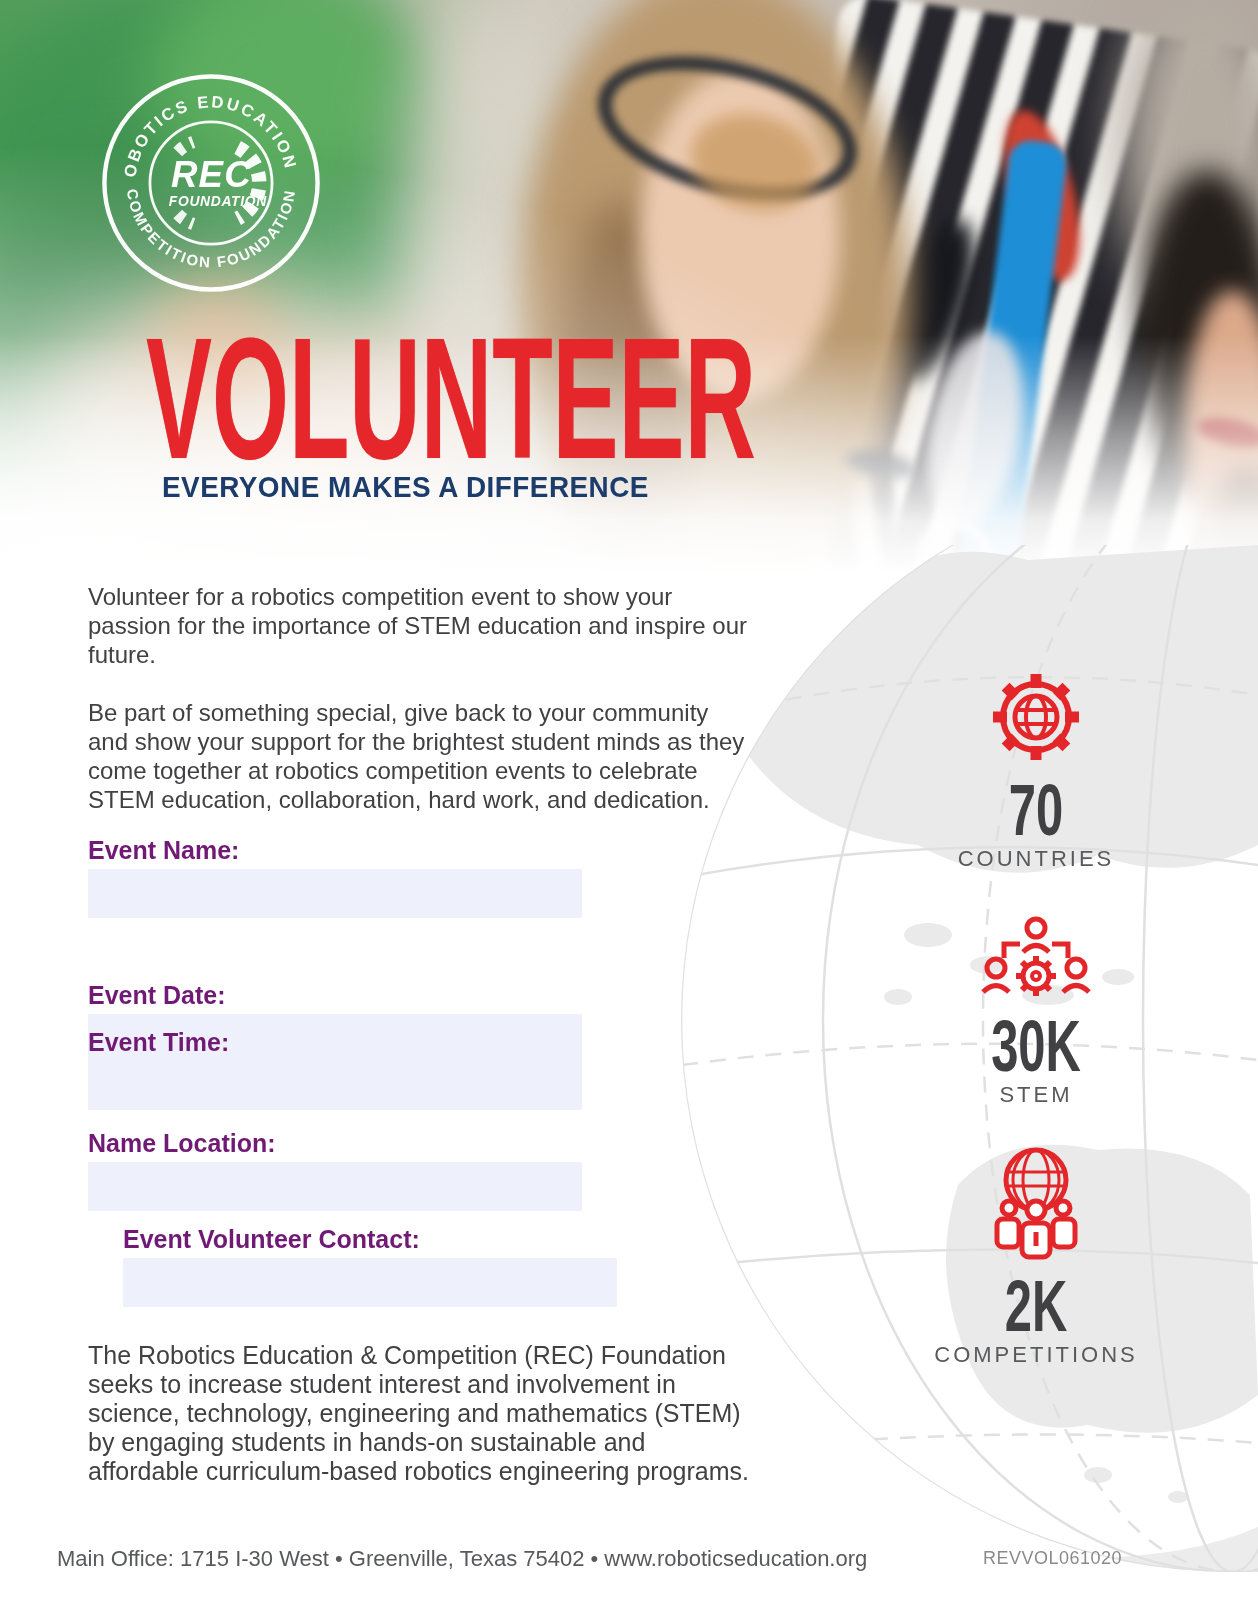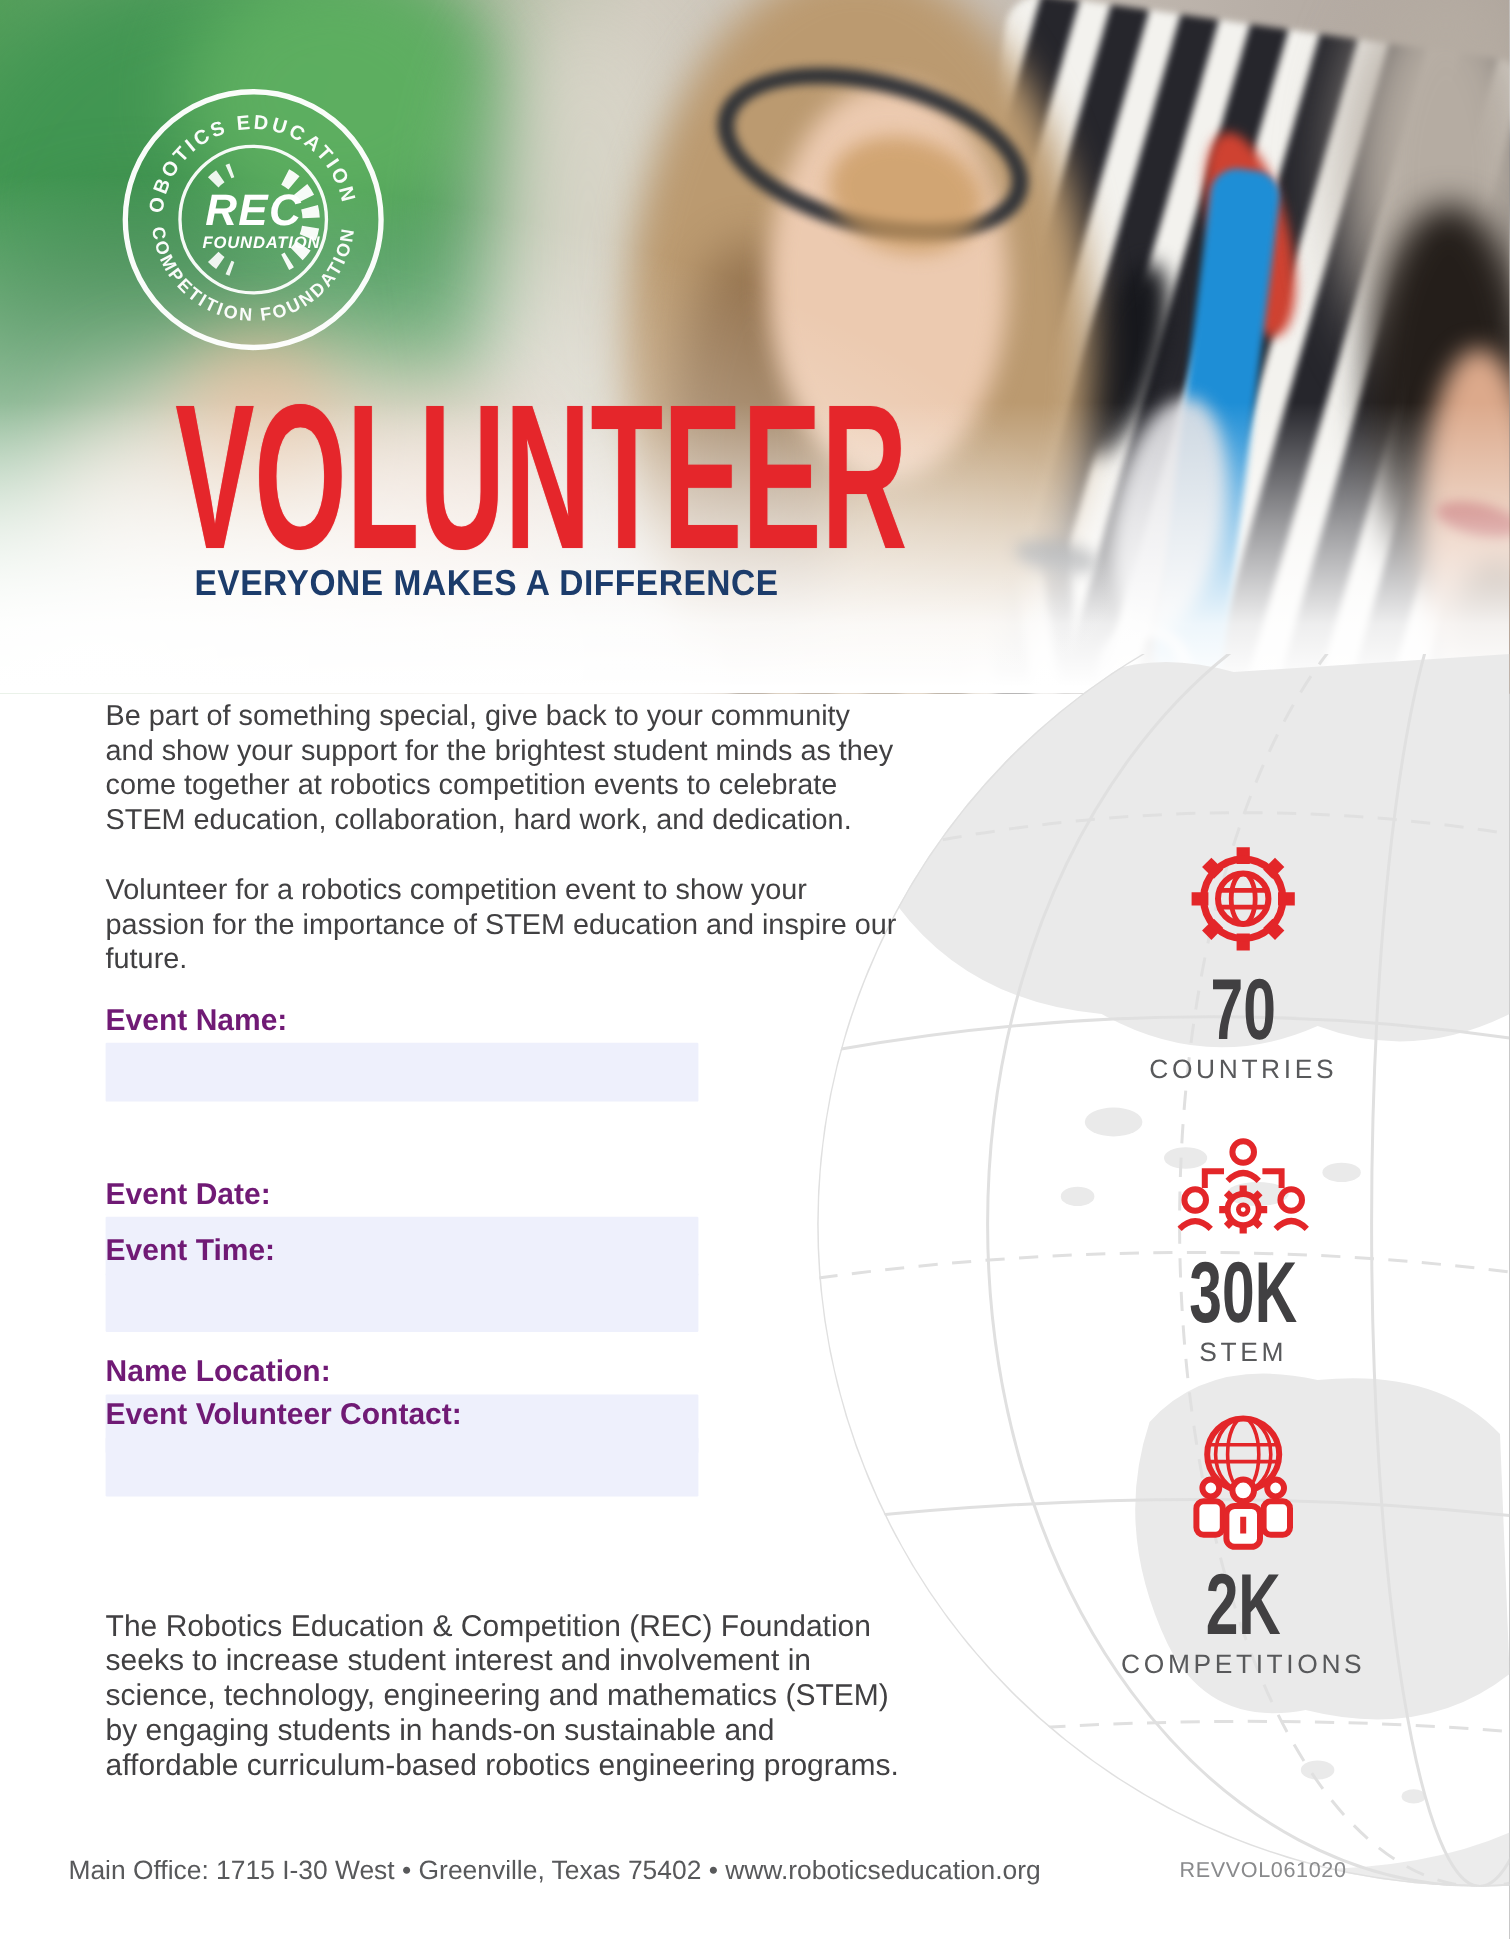--- a/index.html
+++ b/index.html
@@ -72,24 +72,24 @@
 
   
   .content { position:absolute; left:0; top:0; width:1258px; height:1616px; z-index:2; }
   .intro { position:absolute; left:88px; top:582px; width:662px; color:#414042; font-size:24px; line-height:29px; }
   .intro p + p { margin-top:29px; }
 
   .form-row { position:absolute; left:88px; width:494px; }
   .form-label { display:block; font-size:25px; font-weight:bold; color:#701a75; line-height:28px; margin-bottom:5px; }
   .field-input { display:block; width:494px; height:49px; background:#eef0fc; border:none; outline:none;
     font-size:22px; color:#333; padding:0 12px; border-radius:1px; }
-  .row-1 { top:836px; } .row-2 { top:981px; } .row-3 { top:1028px; } .row-4 { top:1129px; } .row-5 { top:1165px; }
-
-  
-  .stats { position:absolute; left:886px; top:698px; width:300px; display:flex; flex-direction:column; align-items:center; }
+  .row-1 { top:836px; } .row-2 { top:981px; } .row-3 { top:1028px; } .row-4 { top:1129px; } .row-5 { top:1225px;margin-left:35px; }
+
+  
+  .stats { position:absolute; left:886px; top:666px; width:300px; display:flex; flex-direction:column; align-items:center; }
   .stat-icon { display:block; }
   .stat-value { font-size:72px; font-weight:bold; color:#414042; line-height:64px; margin-top:10px;
     transform:scaleX(.68); transform-origin:center; white-space:nowrap; }
   .stat-label { font-size:22px; color:#58595b; letter-spacing:3px; margin-top:4px; white-space:nowrap; }
   .gap-a { margin-top:44px; } .gap-b { margin-top:38px; }
 
   
   .about { position:absolute; left:88px; top:1341px; width:662px; color:#414042; font-size:25px; line-height:29px; }
   .learn-more { display:block; margin-top:8px; color:#ee2424; font-size:24px; text-decoration:none; white-space:nowrap; }
   .footer-address { position:absolute; left:57px; top:1546px; font-size:22px; color:#58595b;text-align:right; }
@@ -182,22 +182,22 @@
         <path d="M 104,520 Q 400,480 680,515" stroke-dasharray="16 12"></path>
         <path d="M 130,720 Q 420,690 680,718"></path>
         <path d="M 210,900 Q 460,880 680,898" stroke-dasharray="16 12"></path>
       </g>
     </g>
   </svg>
 
   <div class="content">
 
     <section class="intro">
+      <p>Volunteer for a robotics competition event to show your passion for the importance of STEM education and inspire our future.</p>
       <p>Be part of something special, give back to your community and show your support for the brightest student minds as they come together at robotics competition events to celebrate STEM education, collaboration, hard work, and dedication.</p>
-      <p>Volunteer for a robotics competition event to show your passion for the importance of STEM education and inspire our future.</p>
     </section>
 
     <form>
       <div class="form-row row-1">
         <label class="form-label">Event Name:</label>
         <input class="field-input" type="text" aria-label="Event Name:" style="">
       </div>
       <div class="form-row row-2">
         <label class="form-label">Event Date:</label>
         <input class="field-input" type="text" aria-label="Event Date:" style="">

